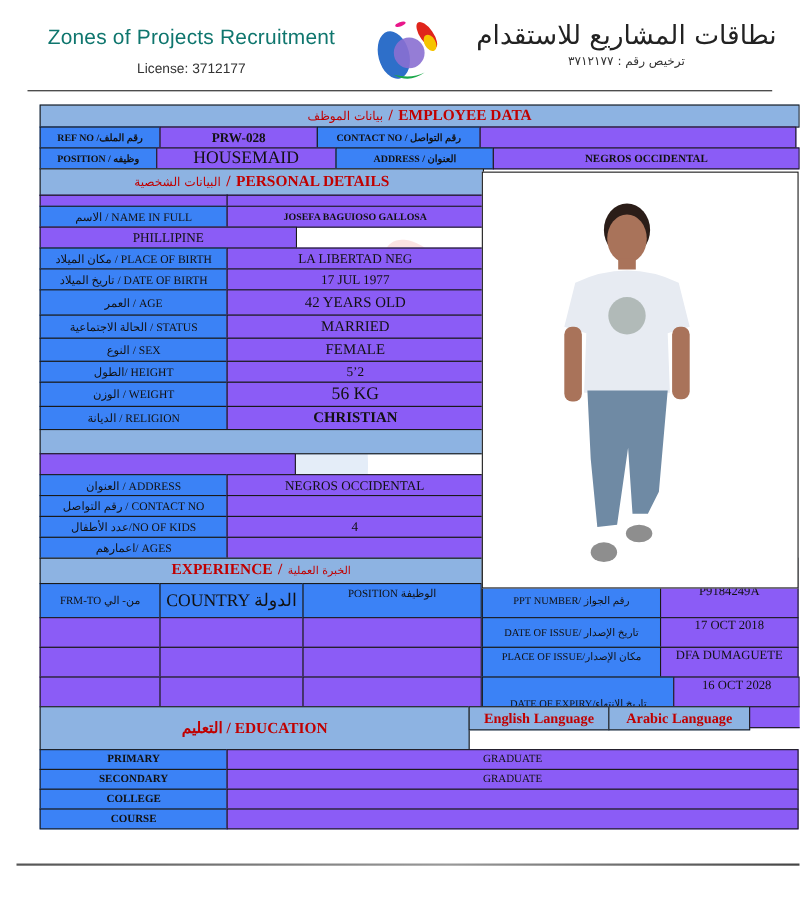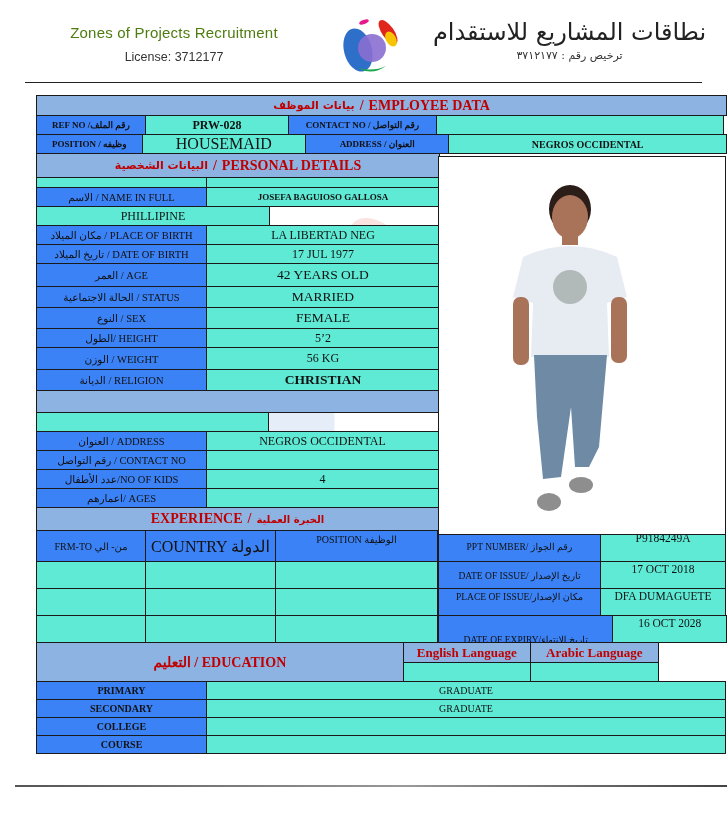--- a/index.html
+++ b/index.html
@@ -2,40 +2,40 @@
 <html><head>
 <meta charset="utf-8">
 <style>
   * { box-sizing: border-box; margin: 0; padding: 0; }
   html, body { width: 727px; height: 820px; background: #ffffff; overflow: hidden; }
   body { position: relative; font-family: "Liberation Serif", serif; color: #111; }
 
   
   .hdr-en { position: absolute; left: 24px; top: 24px; width: 300px; text-align: center;
     font-family: "Liberation Sans", sans-serif; }
-  .hdr-en .t { font-size: 15px; color: #4d7c0f; letter-spacing: 0.2px; }
+  .hdr-en .t { font-size: 19px; color: #0f766e; letter-spacing: 0.2px; }
   .hdr-en .s { font-size: 12.5px; color: #333; margin-top: 9px; }
   .hdr-ar { position: absolute; left: 412px; top: 18px; width: 315px; text-align: center;
     font-family: "DejaVu Sans", sans-serif; direction: rtl; }
   .hdr-ar .t { font-size: 24px; color: #222; }
   .hdr-ar .s { font-size: 11px; color: #333; margin-top: 3px; }
   .logo { position: absolute; left: 334px; top: 10px; width: 72px; height: 72px; }
   .hdr-rule { position: absolute; left: 25px; right: 25px; top: 82px; height: 1px; background: #222; }
 
   
   .sheet { position: absolute; left: 36px; top: 95px; width: 690px; }
   .row { display: flex; width: 100%; }
   .cell { border: 1px solid #1a1a1a; display: flex; align-items: center; justify-content: center;
     text-align: center; margin-right: -1px; margin-bottom: -1px; overflow: hidden; white-space: nowrap; }
   .band { background: #8db3e2; }
   .lab { background: #3b82f6; font-size: 10.5px; }
-  .val { background: #5eead4; }
+  .val { background: #8b5cf6; }
   .bold { font-weight: bold; }
   .red { color: #c00000; font-weight: bold; }
-  .ar { font-family: "DejaVu Sans", sans-serif; font-weight: bold; font-size: 9px; }
+  .ar { font-family: "DejaVu Sans", sans-serif; font-weight: normal; font-size: 9px; }
   .sec-title { font-size: 14px; }
 
   .photo { position: absolute; left: 402px; top: 61px; width: 288px; height: 379px;
     border: 1px solid #1a1a1a; background: #fff; }
   .watermark { position: absolute; left: 190px; top: 200px; width: 260px; height: 330px; pointer-events: none; opacity: 0.12; }
   .bottom-rule { position: absolute; left: 15px; right: 0; top: 785px; height: 2px;
     background: linear-gradient(to right, #555, #999 55%, #444); }
 </style>
 </head>
 <body>
@@ -126,21 +126,21 @@
       <div class="row" style="height:21px">
         <div class="cell lab" style="width:171px">النوع / SEX</div>
         <div class="cell val" style="width:234px;font-size:13.5px">FEMALE</div>
       </div>
       <div class="row" style="height:19px">
         <div class="cell lab" style="width:171px">الطول/ HEIGHT</div>
         <div class="cell val" style="width:234px;font-size:12px">5’2</div>
       </div>
       <div class="row" style="height:22px">
         <div class="cell lab" style="width:171px">الوزن / WEIGHT</div>
-        <div class="cell val" style="width:234px;font-size:12px">56 KG</div>
+        <div class="cell val" style="width:234px;font-size:16px">56 KG</div>
       </div>
       <div class="row" style="height:21px">
         <div class="cell lab" style="width:171px">الديانة / RELIGION</div>
         <div class="cell val bold" style="width:234px;font-size:13.5px">CHRISTIAN</div>
       </div>
     </div>
   <div class="row" style="height:22px">
     <div class="cell band" style="width:404px"></div>
   </div>
   <div id="kin-rows">
@@ -217,21 +217,21 @@
           <div class="cell lab" style="width:193px;font-size:9.5px;align-items:flex-start;padding-top:18px">DATE OF EXPIRY/تاريخ الانتهاء</div>
           <div class="cell val" style="width:126px;font-size:11.5px;white-space:normal;align-items:flex-start;padding-top:1px;line-height:13px">16 OCT 2028</div>
         </div>
       </div>
   </div>
 
   <div class="row" style="height:39px">
     <div class="cell band sec-title" style="width:397px">
       <span class="red">التعليم / EDUCATION</span>
     </div>
-    <div style="width:349px;display:flex;flex-direction:column">
+    <div style="width:300px;display:flex;">
       <div class="row" style="height:21px">
         <div class="cell band" style="width:128px;font-size:13px">
             <span class="red">English Language</span>
           </div>
         <div class="cell band" style="width:129px;font-size:13px">
             <span class="red">Arabic Language</span>
           </div>
       </div>
       <div class="row" style="height:19px">
         <div class="cell val" style="width:128px"></div>

